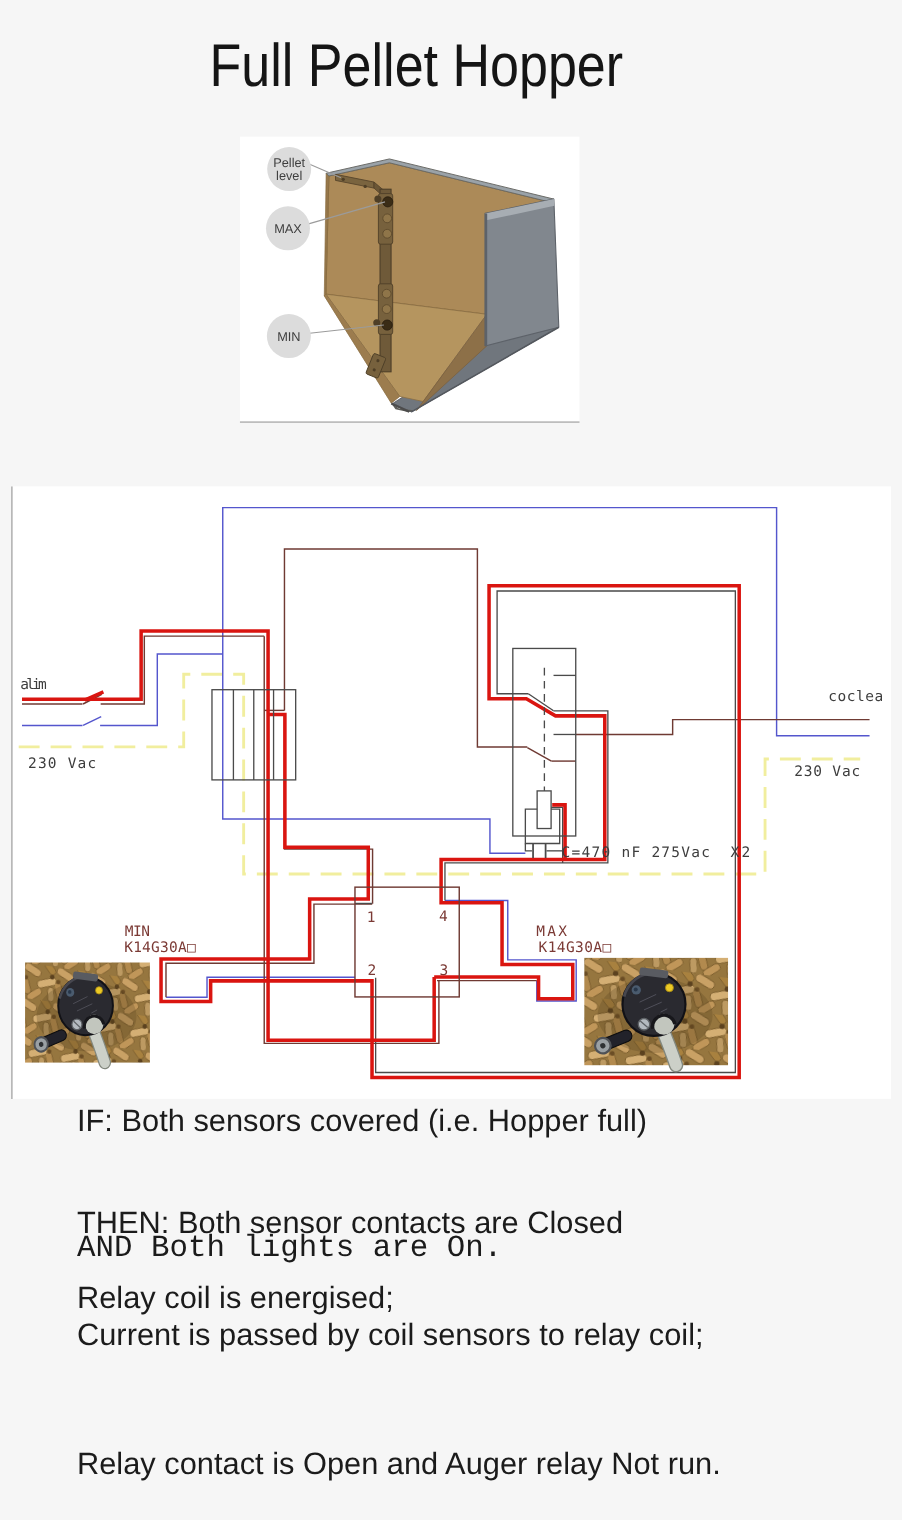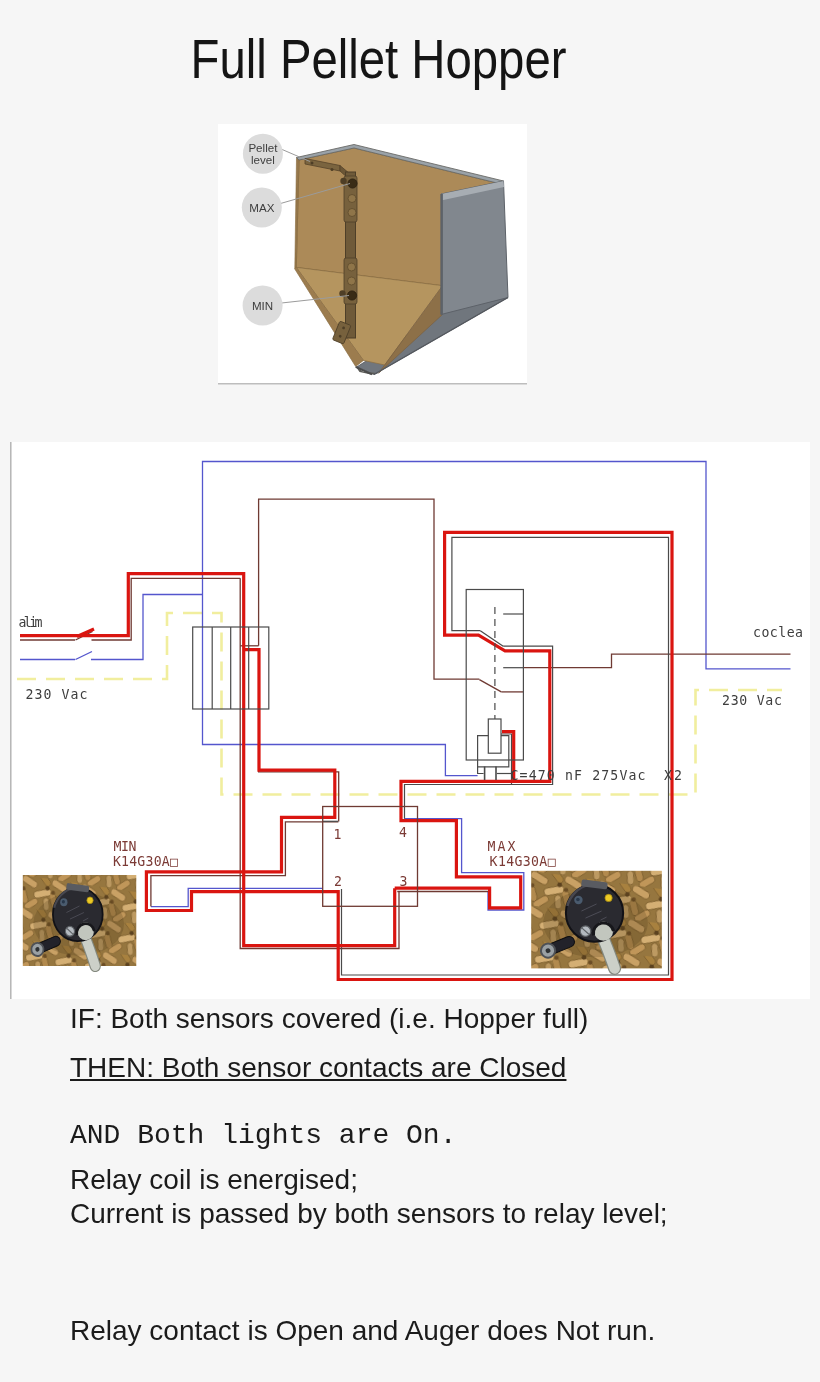--- a/index.html
+++ b/index.html
@@ -18,21 +18,21 @@
     letter-spacing:0px; line-height:1.1;
     white-space:nowrap;
   }
   .hopper-figure { position:absolute; left:218px; top:124px; width:309px; height:261px; }
   .schematic     { position:absolute; left:10px;  top:442px; width:800px; height:557px; }
   .caption-line {
     position:absolute; left:70px;
     font-size:28px; color:#1b1b1b; line-height:39px; white-space:nowrap;text-align:right;
   }
   #cap1 { top:999px; }
-  #cap2 { top:1048px;text-decoration:underline; }
+  #cap2 { top:1092px; }
   #cap3 { top:1115.5px;font-family:Liberation Mono, monospace; }
   #cap4 { top:1193.5px; }
   #cap5 { top:1160px; }
   #cap6 { top:1310.5px; }
   svg text { user-select:none; }
   .cadtext  { font-family:"DejaVu Sans Mono", monospace; fill:#3d3d3d; font-size:13.2px; }
   .cadtext-red { font-family:"DejaVu Sans Mono", monospace; fill:#7b3a35; font-size:13.2px; }
   .callout-text { font-family:"Liberation Sans", sans-serif; font-size:11.6px; fill:#3e3e3e; }
 </style>
 </head>
@@ -258,15 +258,15 @@
   </g>
   <g transform="translate(531.2,870.8) scale(1.005,1.006)">
     <use href="#sensor-photo"></use>
   </g>
 </svg>
 </div>
 
 <div class="caption-line" id="cap1">IF: Both sensors covered (i.e. Hopper full)</div>
 <div class="caption-line" id="cap2">THEN: Both sensor contacts are Closed</div>
 <div class="caption-line" id="cap3">AND Both lights are On.</div>
-<div class="caption-line" id="cap4">Current is passed by both sensors to relay level;</div>
+<div class="caption-line" id="cap4">Current is passed by coil sensors to relay coil;</div>
 <div class="caption-line" id="cap5">Relay coil is energised;</div>
-<div class="caption-line" id="cap6">Relay contact is Open and Auger does Not run.</div>
+<div class="caption-line" id="cap6">Relay contact is Open and Auger relay Not run.</div>
 
 </body></html>

